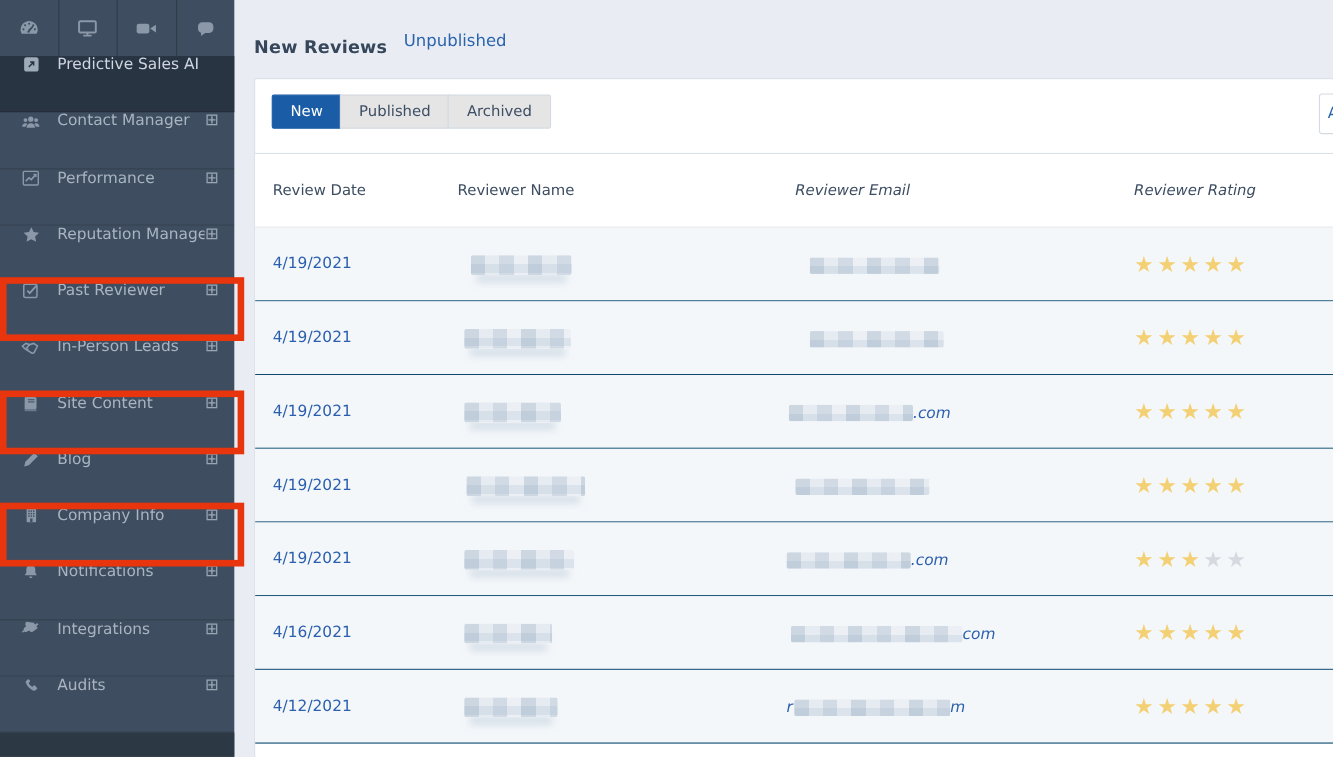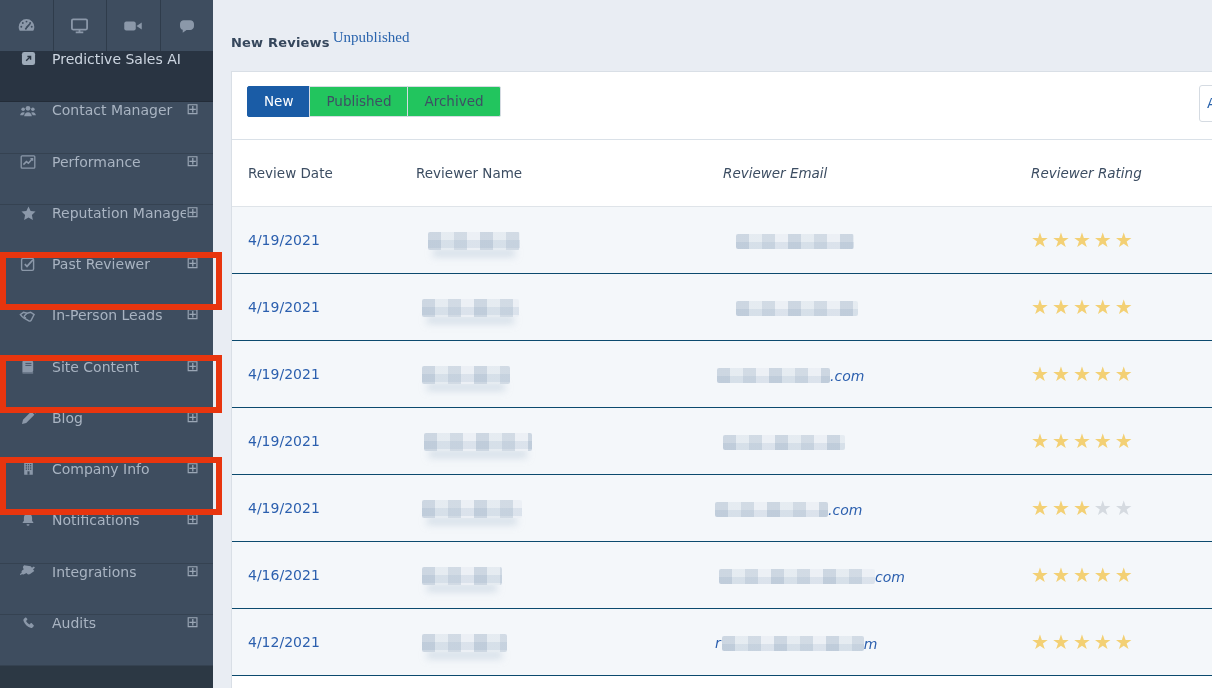--- a/index.html
+++ b/index.html
@@ -23,31 +23,31 @@
   .sb-label { flex:1; white-space:nowrap; overflow:hidden; }
   .sb-plus { color:#9aa6b5; font-size:15px; line-height:1; }
   .sb-bottom { flex:1; background:#2c3844; }
   .sb-item.annotated::after { content:""; position:absolute; top:-4px; bottom:-4px;
     left:0; right:-9px; border:6px solid #e8350e; pointer-events:none; z-index:6; }
 
   
   .main { position:absolute; left:213px; top:0; right:0; bottom:0; background:#e9edf3; }
   .page-head { position:absolute; left:18px; top:0; height:71px; display:flex;
     align-items:center; }
-  .page-title { font-size:13px; font-weight:600; color:#36475c; letter-spacing:.2px;margin-top:14px; }
-  .page-status { font-size:15px; color:#2a64ad; margin-left:3px; padding-top:3px;font-family:Liberation Serif, serif; }
+  .page-title { font-size:16px; font-weight:600; color:#36475c; letter-spacing:.2px;margin-top:14px; }
+  .page-status { font-size:15px; color:#2a64ad; margin-left:15px; padding-top:3px; }
 
   .card { position:absolute; left:18px; right:-2px; top:71px; bottom:-10px;
     background:#fff; border:1px solid #d9dfe6; }
 
   .toolbar { position:relative; height:68px; padding:14px 15px;
     border-bottom:1px solid #dae1e8; }
   .tabs { display:inline-flex; }
   .tab { height:31px; line-height:29px; padding:0 16px; font-size:13.5px;
-    background:#22c55e; border:1px solid #d5dbe2; color:#3e4f64; margin-left:-1px;
+    background:#e5e5e5; border:1px solid #d5dbe2; color:#3e4f64; margin-left:-1px;
     cursor:pointer; }
   .tab:first-child { margin-left:0; border-radius:2px 0 0 2px; }
   .tab:last-child { border-radius:0 2px 2px 0; }
   .tab.active { background:#1a5ca6; border-color:#1a5ca6; color:#fff; }
   .add-btn { position:absolute; top:13px; left:967px; width:80px; height:37px;
     background:#fff; border:1px solid #d5dbe2; border-radius:3px; color:#2a64ad;
     font-size:14px; line-height:35px; padding-left:7px; text-align:left; cursor:pointer; }
 
   .thead { display:flex; height:67px; align-items:center; font-size:13.5px;
     color:#3c4d62; border-bottom:1px solid #dfe4e9; background:#fff; }

